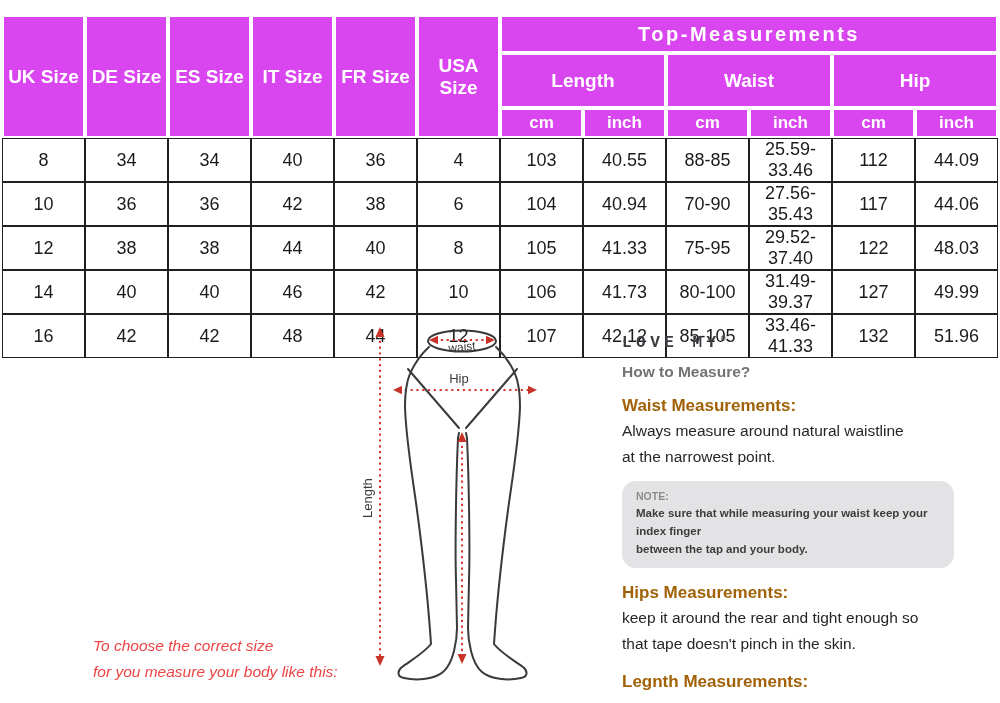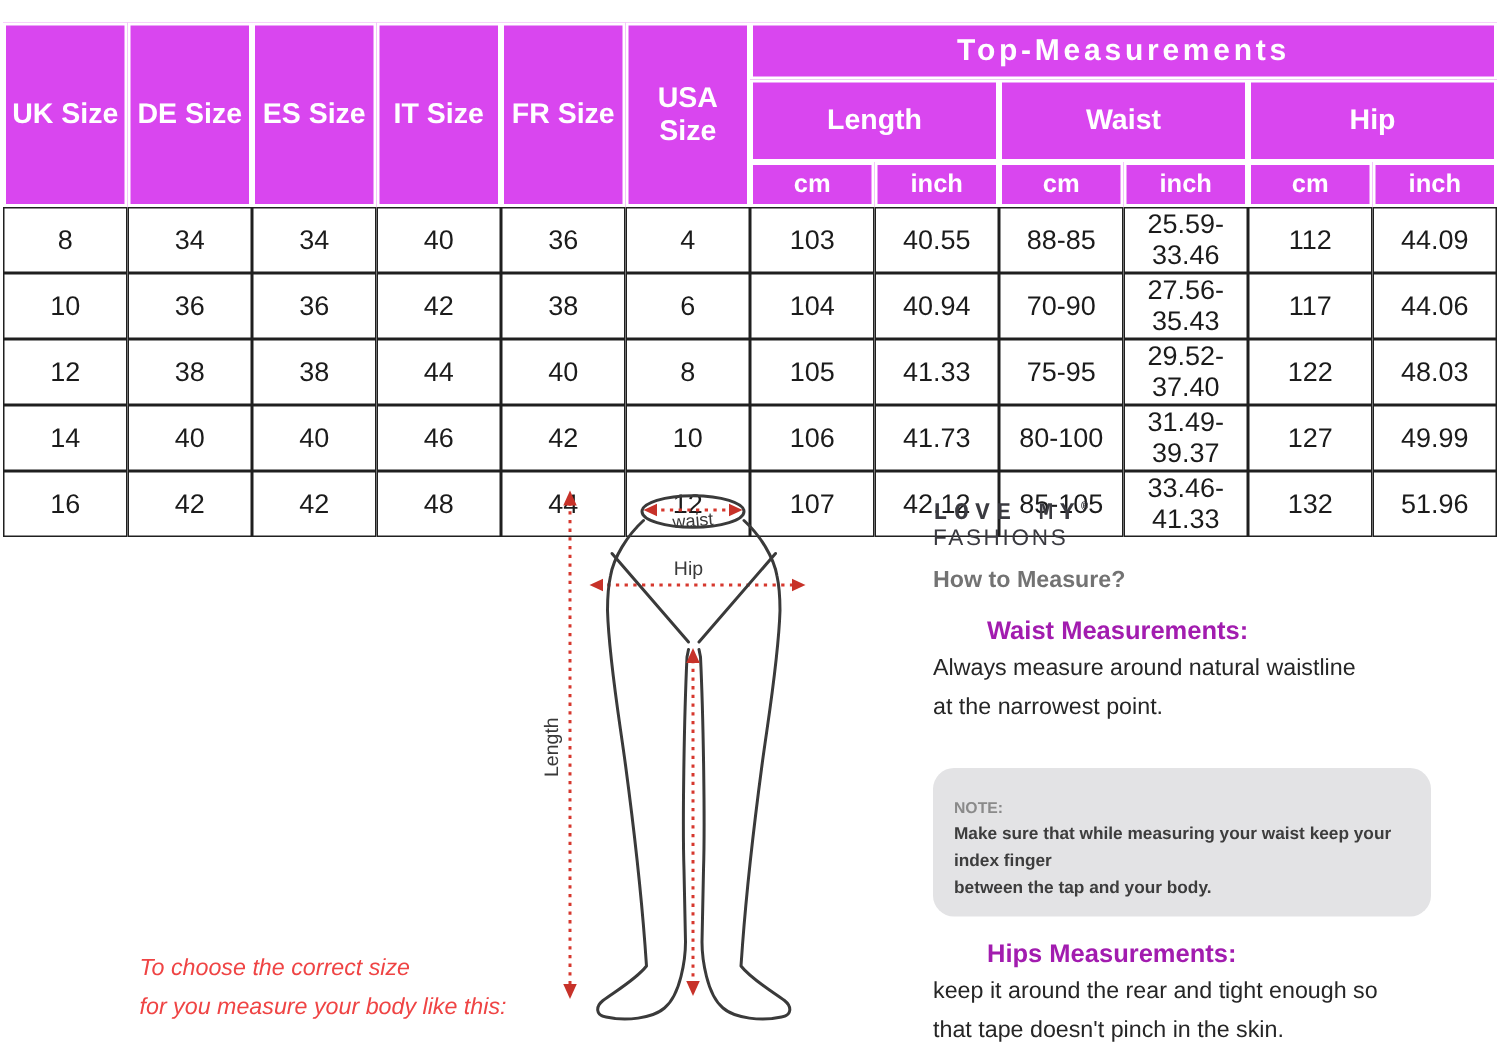--- a/index.html
+++ b/index.html
@@ -24,23 +24,23 @@
   
   .bottom{position:absolute;left:0;top:305px;width:1000px;height:398px;}
   .caption{position:absolute;left:93px;top:328px;font-size:15.5px;line-height:26px;color:#ef4444;font-style:italic;}
   svg.diagram{position:absolute;left:355px;top:15px;}
 
   .howto{position:absolute;left:622px;top:25px;width:350px;color:#2b2b2b;}
   .brand1{font-size:16px;font-weight:600;letter-spacing:4.5px;color:#3a3a40;line-height:17px;font-family:Liberation Mono, monospace;}
   .reg{font-size:8px;vertical-align:super;letter-spacing:0;}
   .brand2{font-size:15px;letter-spacing:1.8px;color:#3a3a40;line-height:16px;}
   .howto-title{font-size:15.5px;font-weight:bold;color:#737373;margin-top:11px;}
-  .sec-h{font-size:17px;font-weight:bold;color:#a21caf;margin-top:13px;line-height:24px;margin-left:36px;}
+  .sec-h{font-size:17px;font-weight:bold;color:#a16207;margin-top:13px;line-height:24px;}
   .sec-line{font-size:15.5px;line-height:26px;color:#262626;}
-  .note{background:#e3e3e5;border-radius:14px;padding:20px 14px 10px 14px;margin-top:27px;width:304px;}
+  .note{background:#e3e3e5;border-radius:14px;padding:8px 14px 10px 14px;margin-top:11px;width:304px;}
   .note-label{font-size:10.5px;font-weight:bold;color:#8a8a8a;line-height:15px;}
   .note-line{font-size:11.5px;font-weight:bold;color:#3d3d3d;line-height:18px;}
 </style>
 </head>
 <body>
 
 <div class="page">
 
   <table class="size-chart">
     <colgroup>
@@ -190,21 +190,20 @@
       <path fill="none" stroke="#3a3a3a" stroke-width="2" stroke-linecap="round" d="M 162 49 L 111 108"></path>
 
       <line x1="107" y1="120" x2="107" y2="336" stroke="#d6382e" stroke-width="2" stroke-dasharray="2.2 3.6"></line>
       <polygon points="107,112 102.5,122 111.5,122" fill="#c73229"></polygon>
       <polygon points="107,344 102.5,334 111.5,334" fill="#c73229"></polygon>
     </svg>
 
     <div class="howto">
       <div class="brand">
         <div class="brand1"><span>LOVE MY</span><span class="reg">®</span></div>
-        <div class="brand2">FASHIONS</div>
       </div>
 
       <div class="howto-title">How to Measure?</div>
 
       <div class="sec-h">Waist Measurements:</div>
       <div class="sec-line">Always measure around natural waistline</div>
       <div class="sec-line">at the narrowest point.</div>
 
       <div class="note">
         <div class="note-label">NOTE:</div>

